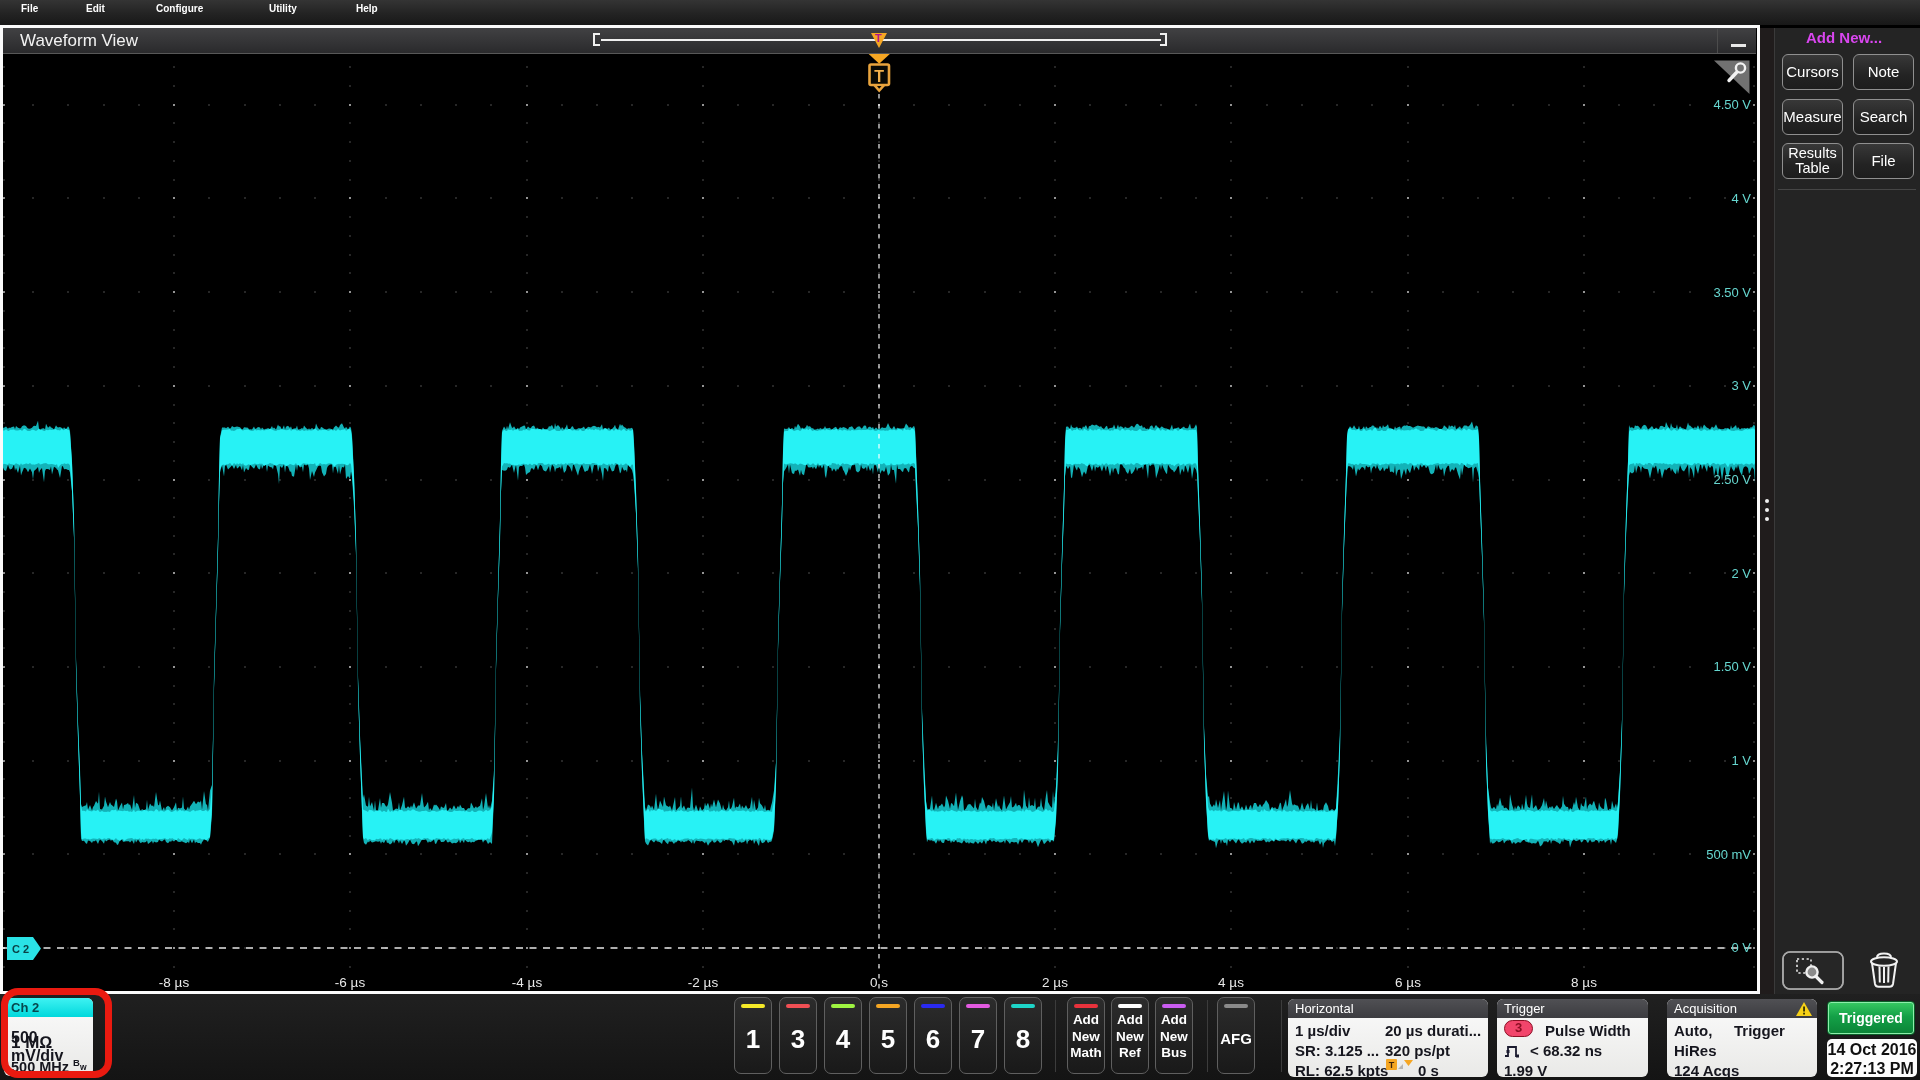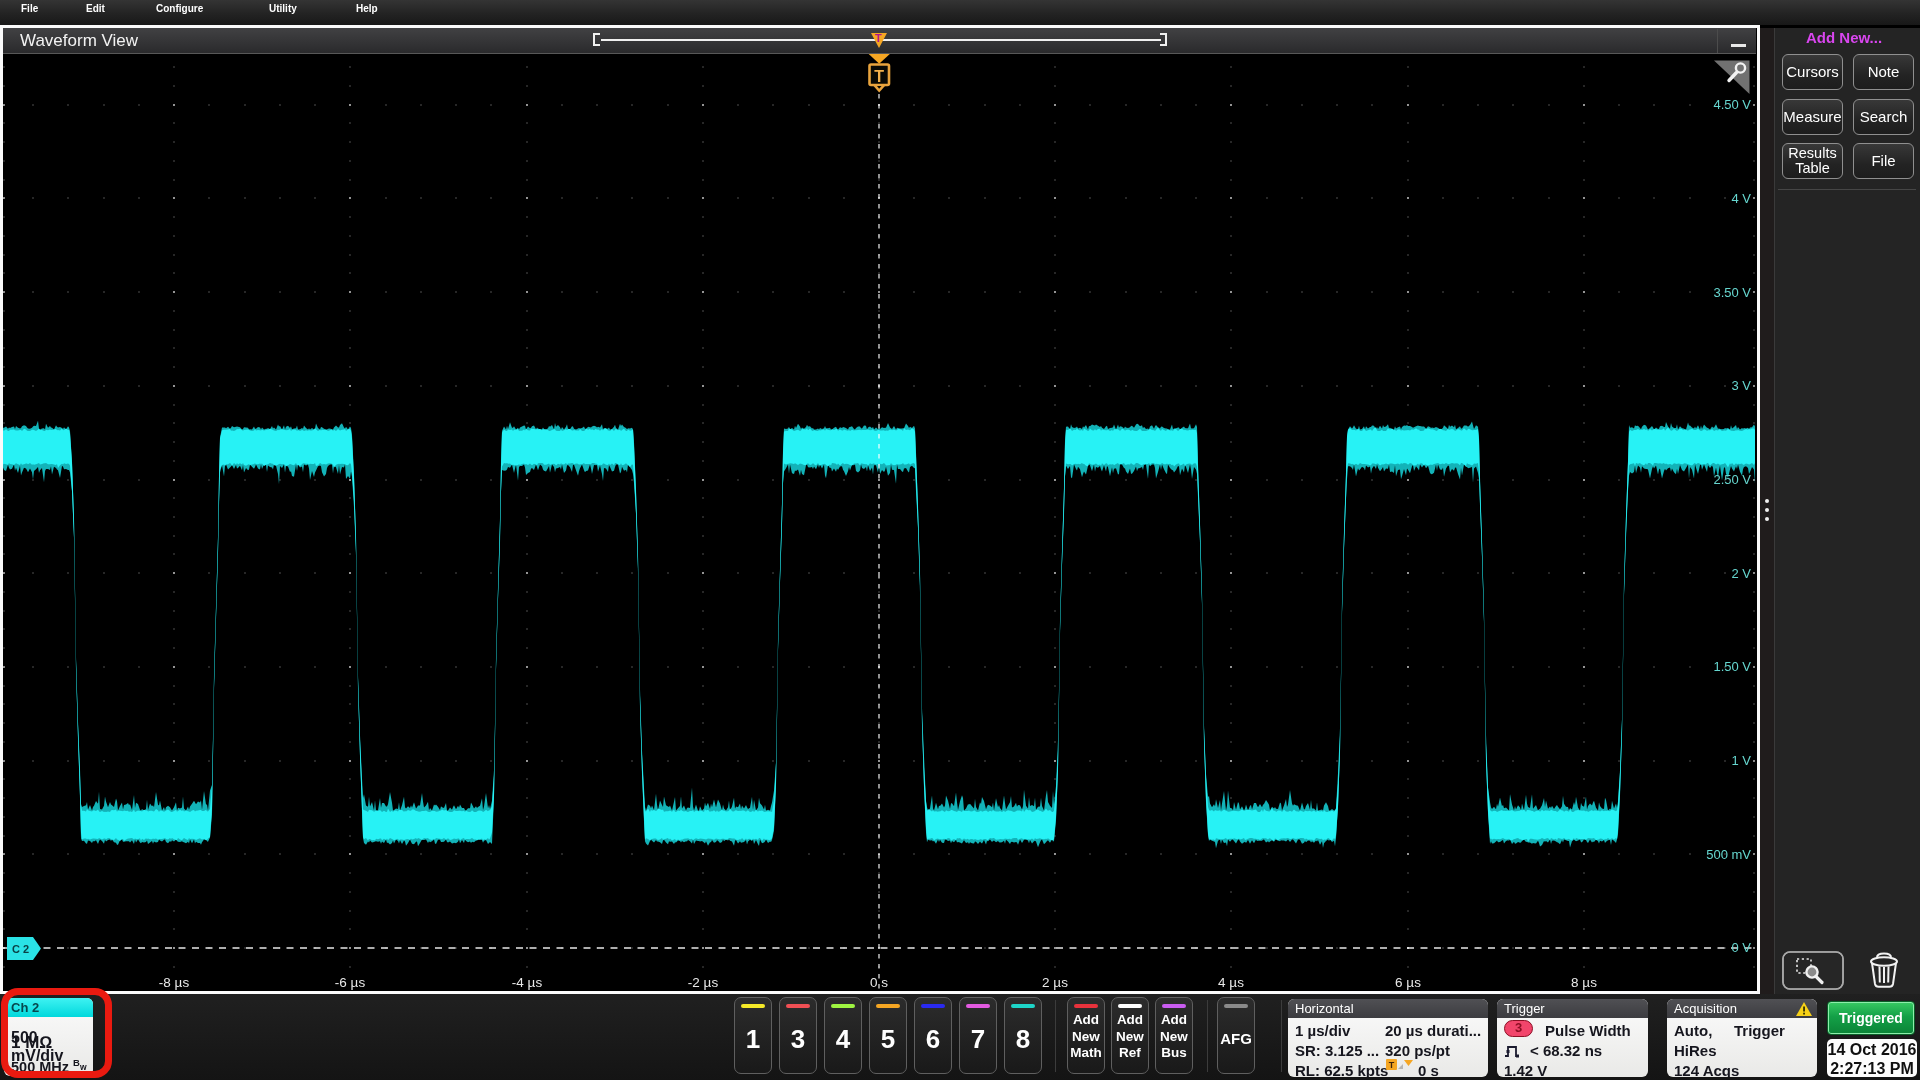--- a/index.html
+++ b/index.html
@@ -1340,21 +1340,21 @@
  <div class="hd">Trigger</div>
  <div class="bd">
   <span class="abs" style="left:7px;top:2px;width:29px;height:17px;background:#f2456b;border:1.6px solid #8c0f24;border-radius:9px;color:#8c0f24;text-align:center;font-size:13px;line-height:14px">3</span>
   <span class="abs" style="left:48px;top:4px">Pulse Width</span>
   <svg class="abs" style="left:7px;top:24px" width="20" height="18" viewBox="0 0 20 18">
         <path d="M1 14 h3 v-9 h8 v9 h3" fill="none" stroke="#1a1a2e" stroke-width="1.8"></path>
         <rect x="2.5" y="8" width="3" height="3" fill="#1a1a2e"></rect>
         <rect x="12" y="12.5" width="3" height="3" fill="#1a1a2e"></rect>
       </svg>
   <span class="abs" style="left:33px;top:24px">&lt; 68.32 ns</span>
-  <span class="abs" style="left:7px;top:44px">1.42 V</span>
+  <span class="abs" style="left:7px;top:44px">1.99 V</span>
  </div>
 </div>
 <div class="panel" style="left:1667px;width:150px">
  <div class="hd">Acquisition
   <svg class="abs" style="left:128px;top:2px" width="18" height="16" viewBox="0 0 18 16">
         <polygon points="9,1 17,15 1,15" fill="#f7d117"></polygon>
         <rect x="8.2" y="5.5" width="1.7" height="5" fill="#2a2a00"></rect>
         <rect x="8.2" y="11.7" width="1.7" height="1.8" fill="#2a2a00"></rect>
       </svg>
  </div>

